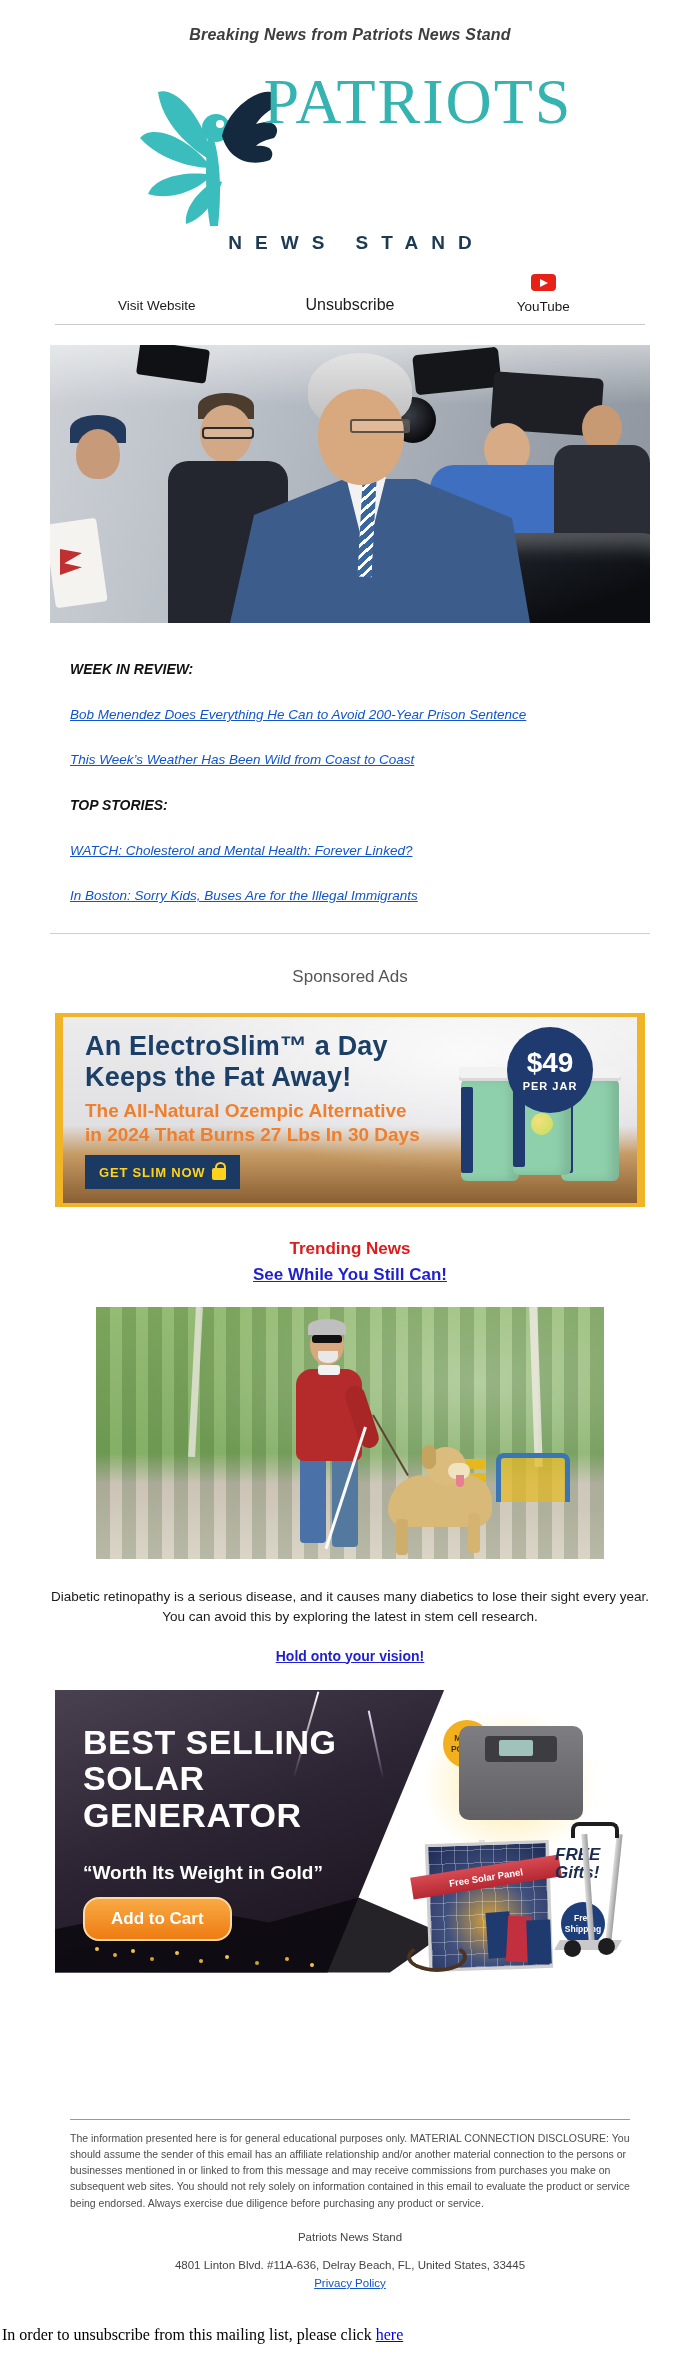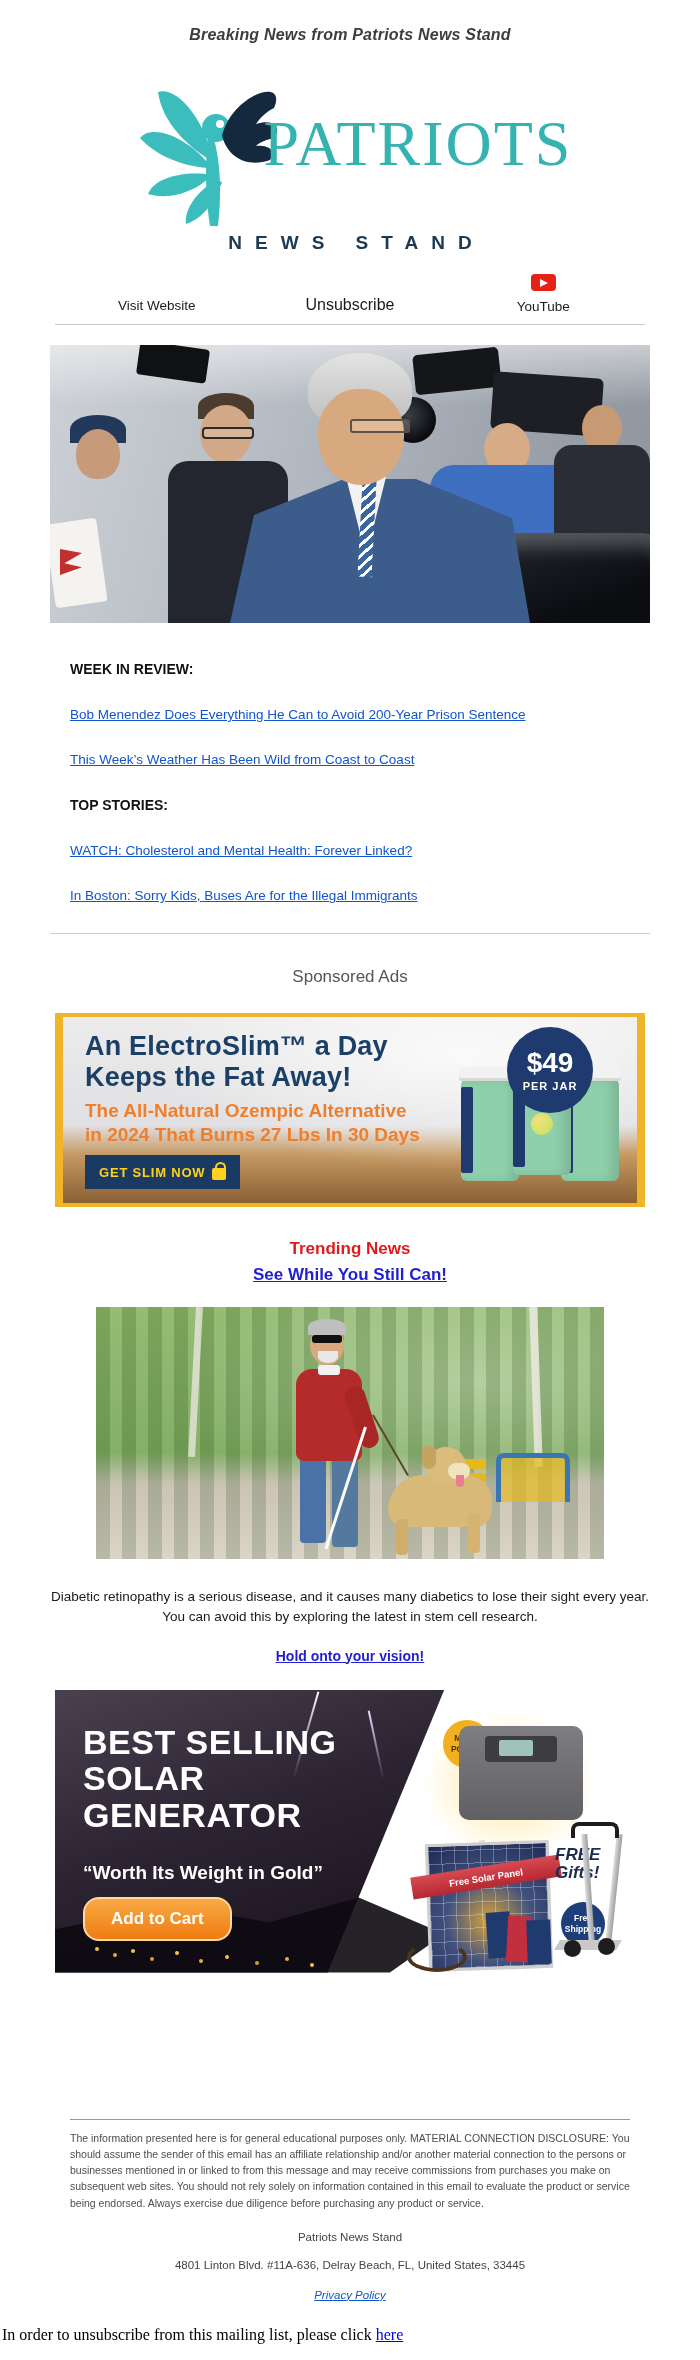--- a/index.html
+++ b/index.html
@@ -9,21 +9,21 @@
     position:relative;overflow:hidden;
   }
   a{text-decoration:underline;}
 
   
   .tagline{
     margin:26px auto 0;text-align:center;font-style:italic;font-weight:600;
     font-size:16px;color:#3d3d3d;letter-spacing:.2px;
   }
   .logo-row{
-    margin:26px auto 0;width:470px;display:flex;align-items:center;justify-content:center;
+    margin:26px auto 0;width:470px;display:flex;align-items:flex-start;justify-content:center;
   }
   .eagle{width:150px;height:158px;flex:0 0 auto;margin-right:-14px;margin-bottom:-10px;}
   .brand{
     font-family:"Liberation Serif",serif;font-size:64px;color:#35b3b1;
     letter-spacing:2px;line-height:1;font-weight:500;
   }
   .subbrand{
     margin-top:14px;text-align:center;font-weight:700;font-size:19px;color:#1d3a52;
     letter-spacing:13px;text-indent:13px;
   }
@@ -64,21 +64,21 @@
   .h-man-hair{left:258px;top:8px;width:104px;height:74px;border-radius:50% 50% 40% 40%;background:linear-gradient(180deg,#e3e3e3,#bdbdbd);}
   .h-man-face{left:268px;top:44px;width:86px;height:96px;border-radius:46% 46% 50% 50%;background:#d8a87f;}
   .h-man-glass{left:300px;top:74px;width:56px;height:10px;border:2px solid #5a5248;border-radius:3px;background:rgba(255,255,255,.2);}
   .h-man-suit{left:180px;top:128px;width:300px;height:150px;background:#3c5d8c;clip-path:polygon(0 100%,8% 28%,38% 4%,62% 4%,94% 30%,100% 100%);}
   .h-man-shirt{left:296px;top:132px;width:40px;height:80px;background:#f2f2f2;clip-path:polygon(0 0,100% 0,50% 100%);}
   .h-man-tie{left:310px;top:136px;width:14px;height:96px;transform:rotate(3deg);background:repeating-linear-gradient(135deg,#39669f 0 5px,#ffffff 5px 8px);}
   .h-mic{left:0;bottom:18px;width:52px;height:84px;background:#f5f3ef;border-radius:4px;transform:rotate(-8deg);}
   .h-mic-mark{left:10px;bottom:48px;width:22px;height:26px;background:#c03030;clip-path:polygon(0 0,100% 15%,20% 55%,100% 70%,0 100%);}
 
   
-  .stories{width:560px;margin:38px auto 0;}
+  .stories{width:560px;margin:38px auto 0;font-style:italic;}
   .story-heading{font-size:14px;font-weight:700;color:#111;margin:0 0 0 0;}
   .story-link{margin:30px 0;font-size:13.5px;}
   .story-link a{color:#1155cc;}
   .stories .gap-top{margin-top:30px;}
   .section-divider{border:none;border-top:1px solid #cfcfcf;width:600px;margin:30px auto 0;}
 
   
   .sponsored-heading{margin-top:33px;text-align:center;font-size:17px;color:#555555;}
   .electroslim{
     position:relative;width:574px;height:186px;margin:26px auto 0;
@@ -195,21 +195,21 @@
   .s-book2{left:452px;top:226px;width:24px;height:46px;background:#c23040;transform:rotate(3deg);}
   .s-book3{left:472px;top:230px;width:24px;height:44px;background:#1e3a6e;transform:rotate(-2deg);}
   .s-cable{left:352px;top:252px;width:52px;height:22px;border:4px solid #4b3320;border-radius:50%;border-top-color:transparent;}
 
   
   .footer{width:560px;margin:146px auto 0;border-top:1px solid #999;padding-top:10px;}
   .disclaimer{margin:0;font-size:10.5px;line-height:1.55;color:#4d4d4d;}
   .org-block{margin-top:20px;text-align:center;color:#444;}
   .org-name{font-size:11.5px;margin:16px;}
   .org-address{font-size:11.5px;margin:6px 0 0;}
-  .org-privacy{font-size:11.5px;margin:18px 0 0;font-style:italic;}
+  .org-privacy{font-size:11.5px;margin:6px 0 0;}
   .org-privacy a{color:#1155cc;}
 
   .unsub-line{position:absolute;left:2px;top:2326px;margin:0;font-family:"Liberation Serif",serif;font-size:16px;color:#000;}
   .unsub-line a{color:#0000ee;}
 </style>
 </head>
 <body>
 
 <div class="email">
 

